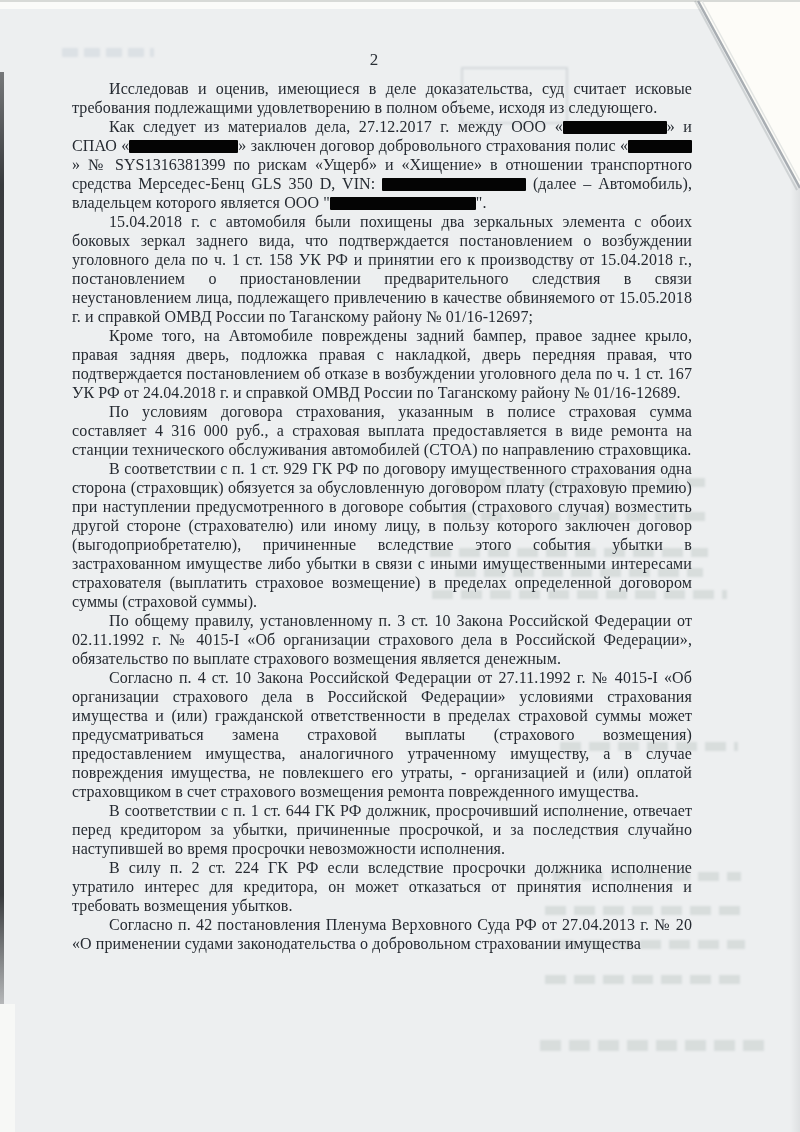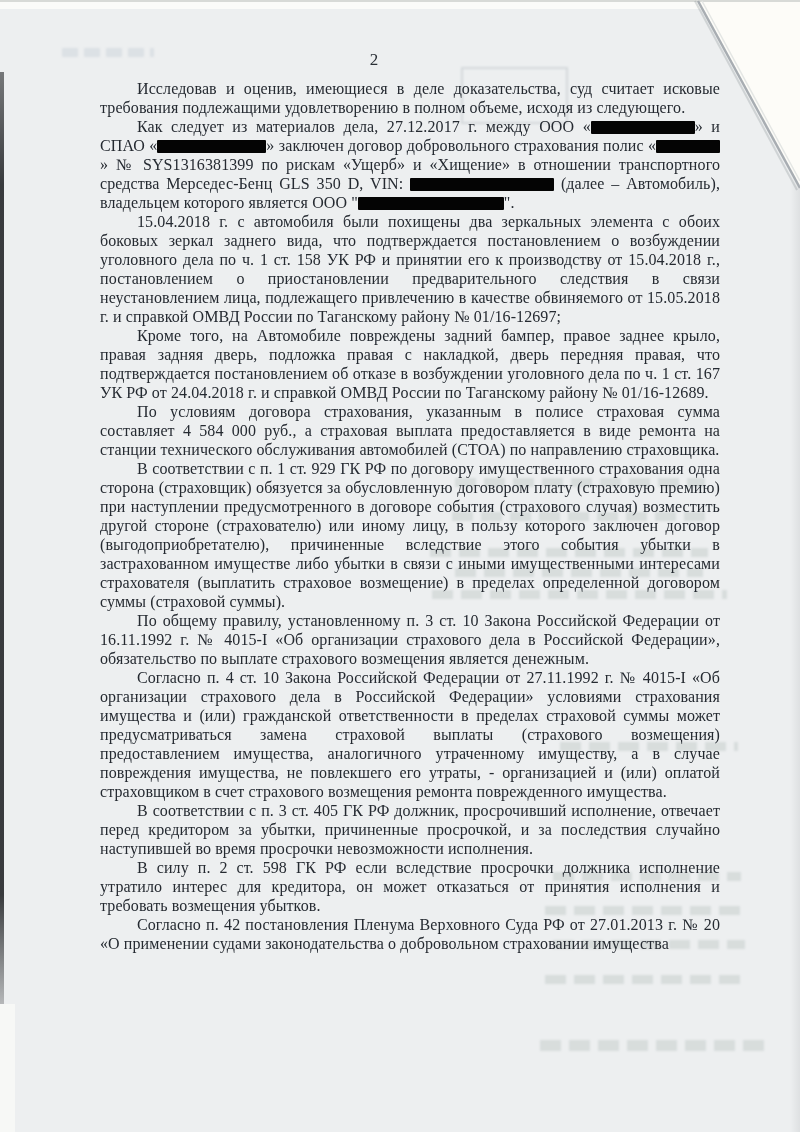--- a/index.html
+++ b/index.html
@@ -16,21 +16,21 @@
   .bottom-left-light{position:absolute;left:0;top:1004px;width:15px;height:128px;background:#f7f8f6;}
   .right-shade{position:absolute;right:0;top:160px;width:10px;height:972px;background:linear-gradient(270deg,rgba(90,95,100,.10),rgba(90,95,100,0));}
   
   .fold{position:absolute;top:0;right:0;width:112px;height:192px;}
   
   .page-number{
     position:absolute;left:0;top:50px;width:748px;
     text-align:center;font-size:17px;color:#2a2f36;
   }
   .doc-text{
-    position:absolute;left:100px;top:79px;width:620px;
+    position:absolute;left:72px;top:79px;width:620px;
     font-size:16px;line-height:19px;color:#252a31;
     text-align:justify;letter-spacing:.1px;
   }
   .doc-text p{margin:0;text-indent:37px;}
   .redaction-bar{
     display:inline-block;height:13px;background:#040404;
     vertical-align:-2px;border-radius:1px;
   }
   
   .ghost{
@@ -77,22 +77,22 @@
   <div class="ghost" style="left:545px;top:975px;width:198px;height:9px;"></div>
   <div class="ghost" style="left:540px;top:1040px;width:228px;height:11px;"></div>
 
   <div class="page-number">2</div>
 
   <div class="doc-text">
       <p>Исследовав и оценив, имеющиеся в деле доказательства, суд считает исковые требования подлежащими удовлетворению в полном объеме, исходя из следующего.</p>
       <p>Как следует из материалов дела, 27.12.2017 г. между ООО «<span class="redaction-bar" style="width: 104px;"></span>» и СПАО «<span class="redaction-bar" style="width: 109px;"></span>» заключен договор добровольного страхования полис «<span class="redaction-bar" style="width: 64px;"></span>» № SYS1316381399 по рискам «Ущерб» и «Хищение» в отношении транспортного средства Мерседес-Бенц GLS 350 D, VIN: <span class="redaction-bar" style="width: 144px;"></span> (далее – Автомобиль), владельцем которого является ООО "<span class="redaction-bar" style="width: 146px;"></span>".</p>
       <p>15.04.2018 г. с автомобиля были похищены два зеркальных элемента с обоих боковых зеркал заднего вида, что подтверждается постановлением о возбуждении уголовного дела по ч. 1 ст. 158 УК РФ и принятии его к производству от 15.04.2018 г., постановлением о приостановлении предварительного следствия в связи неустановлением лица, подлежащего привлечению в качестве обвиняемого от 15.05.2018 г. и справкой ОМВД России по Таганскому району № 01/16-12697;</p>
       <p>Кроме того, на Автомобиле повреждены задний бампер, правое заднее крыло, правая задняя дверь, подложка правая с накладкой, дверь передняя правая, что подтверждается постановлением об отказе в возбуждении уголовного дела по ч. 1 ст. 167 УК РФ от 24.04.2018 г. и справкой ОМВД России по Таганскому району № 01/16-12689.</p>
-      <p>По условиям договора страхования, указанным в полисе страховая сумма составляет 4 584 000 руб., а страховая выплата предоставляется в виде ремонта на станции технического обслуживания автомобилей (СТОА) по направлению страховщика.</p>
+      <p>По условиям договора страхования, указанным в полисе страховая сумма составляет 4 316 000 руб., а страховая выплата предоставляется в виде ремонта на станции технического обслуживания автомобилей (СТОА) по направлению страховщика.</p>
       <p>В соответствии с п. 1 ст. 929 ГК РФ по договору имущественного страхования одна сторона (страховщик) обязуется за обусловленную договором плату (страховую премию) при наступлении предусмотренного в договоре события (страхового случая) возместить другой стороне (страхователю) или иному лицу, в пользу которого заключен договор (выгодоприобретателю), причиненные вследствие этого события убытки в застрахованном имуществе либо убытки в связи с иными имущественными интересами страхователя (выплатить страховое возмещение) в пределах определенной договором суммы (страховой суммы).</p>
-      <p>По общему правилу, установленному п. 3 ст. 10 Закона Российской Федерации от 16.11.1992 г. № 4015-I «Об организации страхового дела в Российской Федерации», обязательство по выплате страхового возмещения является денежным.</p>
+      <p>По общему правилу, установленному п. 3 ст. 10 Закона Российской Федерации от 02.11.1992 г. № 4015-I «Об организации страхового дела в Российской Федерации», обязательство по выплате страхового возмещения является денежным.</p>
       <p>Согласно п. 4 ст. 10 Закона Российской Федерации от 27.11.1992 г. № 4015-I «Об организации страхового дела в Российской Федерации» условиями страхования имущества и (или) гражданской ответственности в пределах страховой суммы может предусматриваться замена страховой выплаты (страхового возмещения) предоставлением имущества, аналогичного утраченному имуществу, а в случае повреждения имущества, не повлекшего его утраты, - организацией и (или) оплатой страховщиком в счет страхового возмещения ремонта поврежденного имущества.</p>
-      <p>В соответствии с п. 3 ст. 405 ГК РФ должник, просрочивший исполнение, отвечает перед кредитором за убытки, причиненные просрочкой, и за последствия случайно наступившей во время просрочки невозможности исполнения.</p>
-      <p>В силу п. 2 ст. 598 ГК РФ если вследствие просрочки должника исполнение утратило интерес для кредитора, он может отказаться от принятия исполнения и требовать возмещения убытков.</p>
-      <p>Согласно п. 42 постановления Пленума Верховного Суда РФ от 27.01.2013 г. № 20 «О применении судами законодательства о добровольном страховании имущества</p>
+      <p>В соответствии с п. 1 ст. 644 ГК РФ должник, просрочивший исполнение, отвечает перед кредитором за убытки, причиненные просрочкой, и за последствия случайно наступившей во время просрочки невозможности исполнения.</p>
+      <p>В силу п. 2 ст. 224 ГК РФ если вследствие просрочки должника исполнение утратило интерес для кредитора, он может отказаться от принятия исполнения и требовать возмещения убытков.</p>
+      <p>Согласно п. 42 постановления Пленума Верховного Суда РФ от 27.04.2013 г. № 20 «О применении судами законодательства о добровольном страховании имущества</p>
     </div>
 
 </div>
 
 </body></html>

